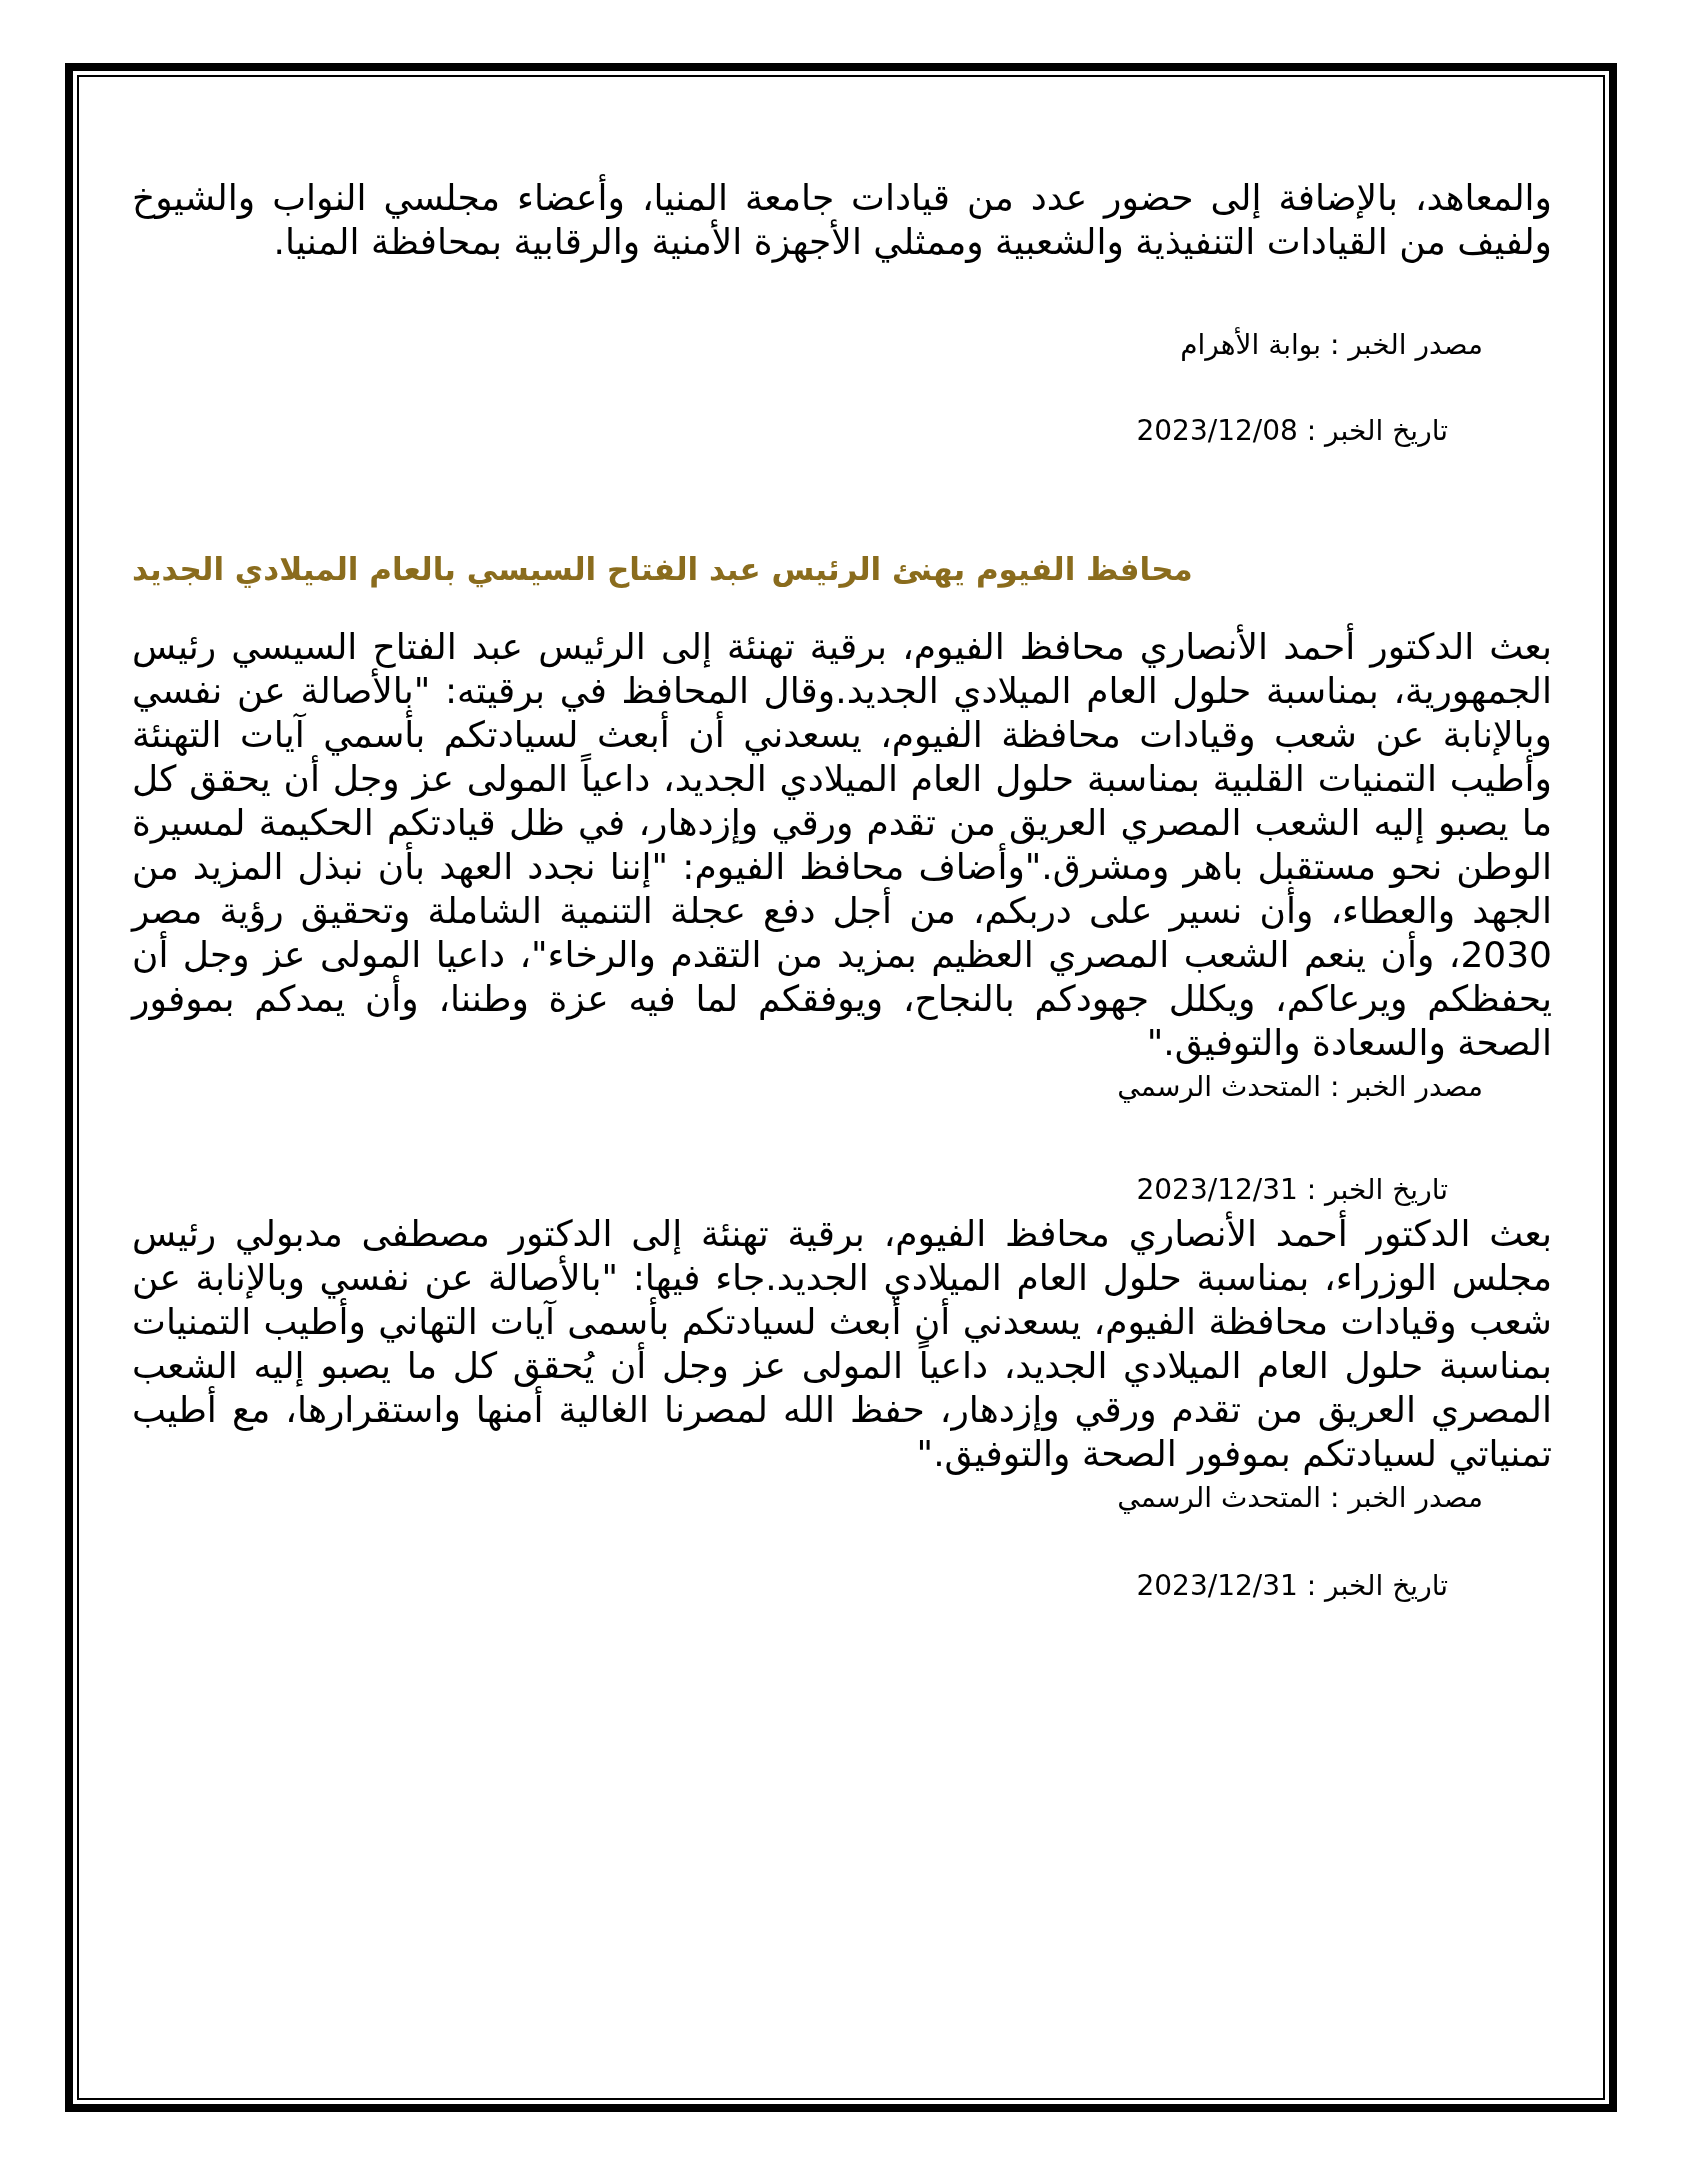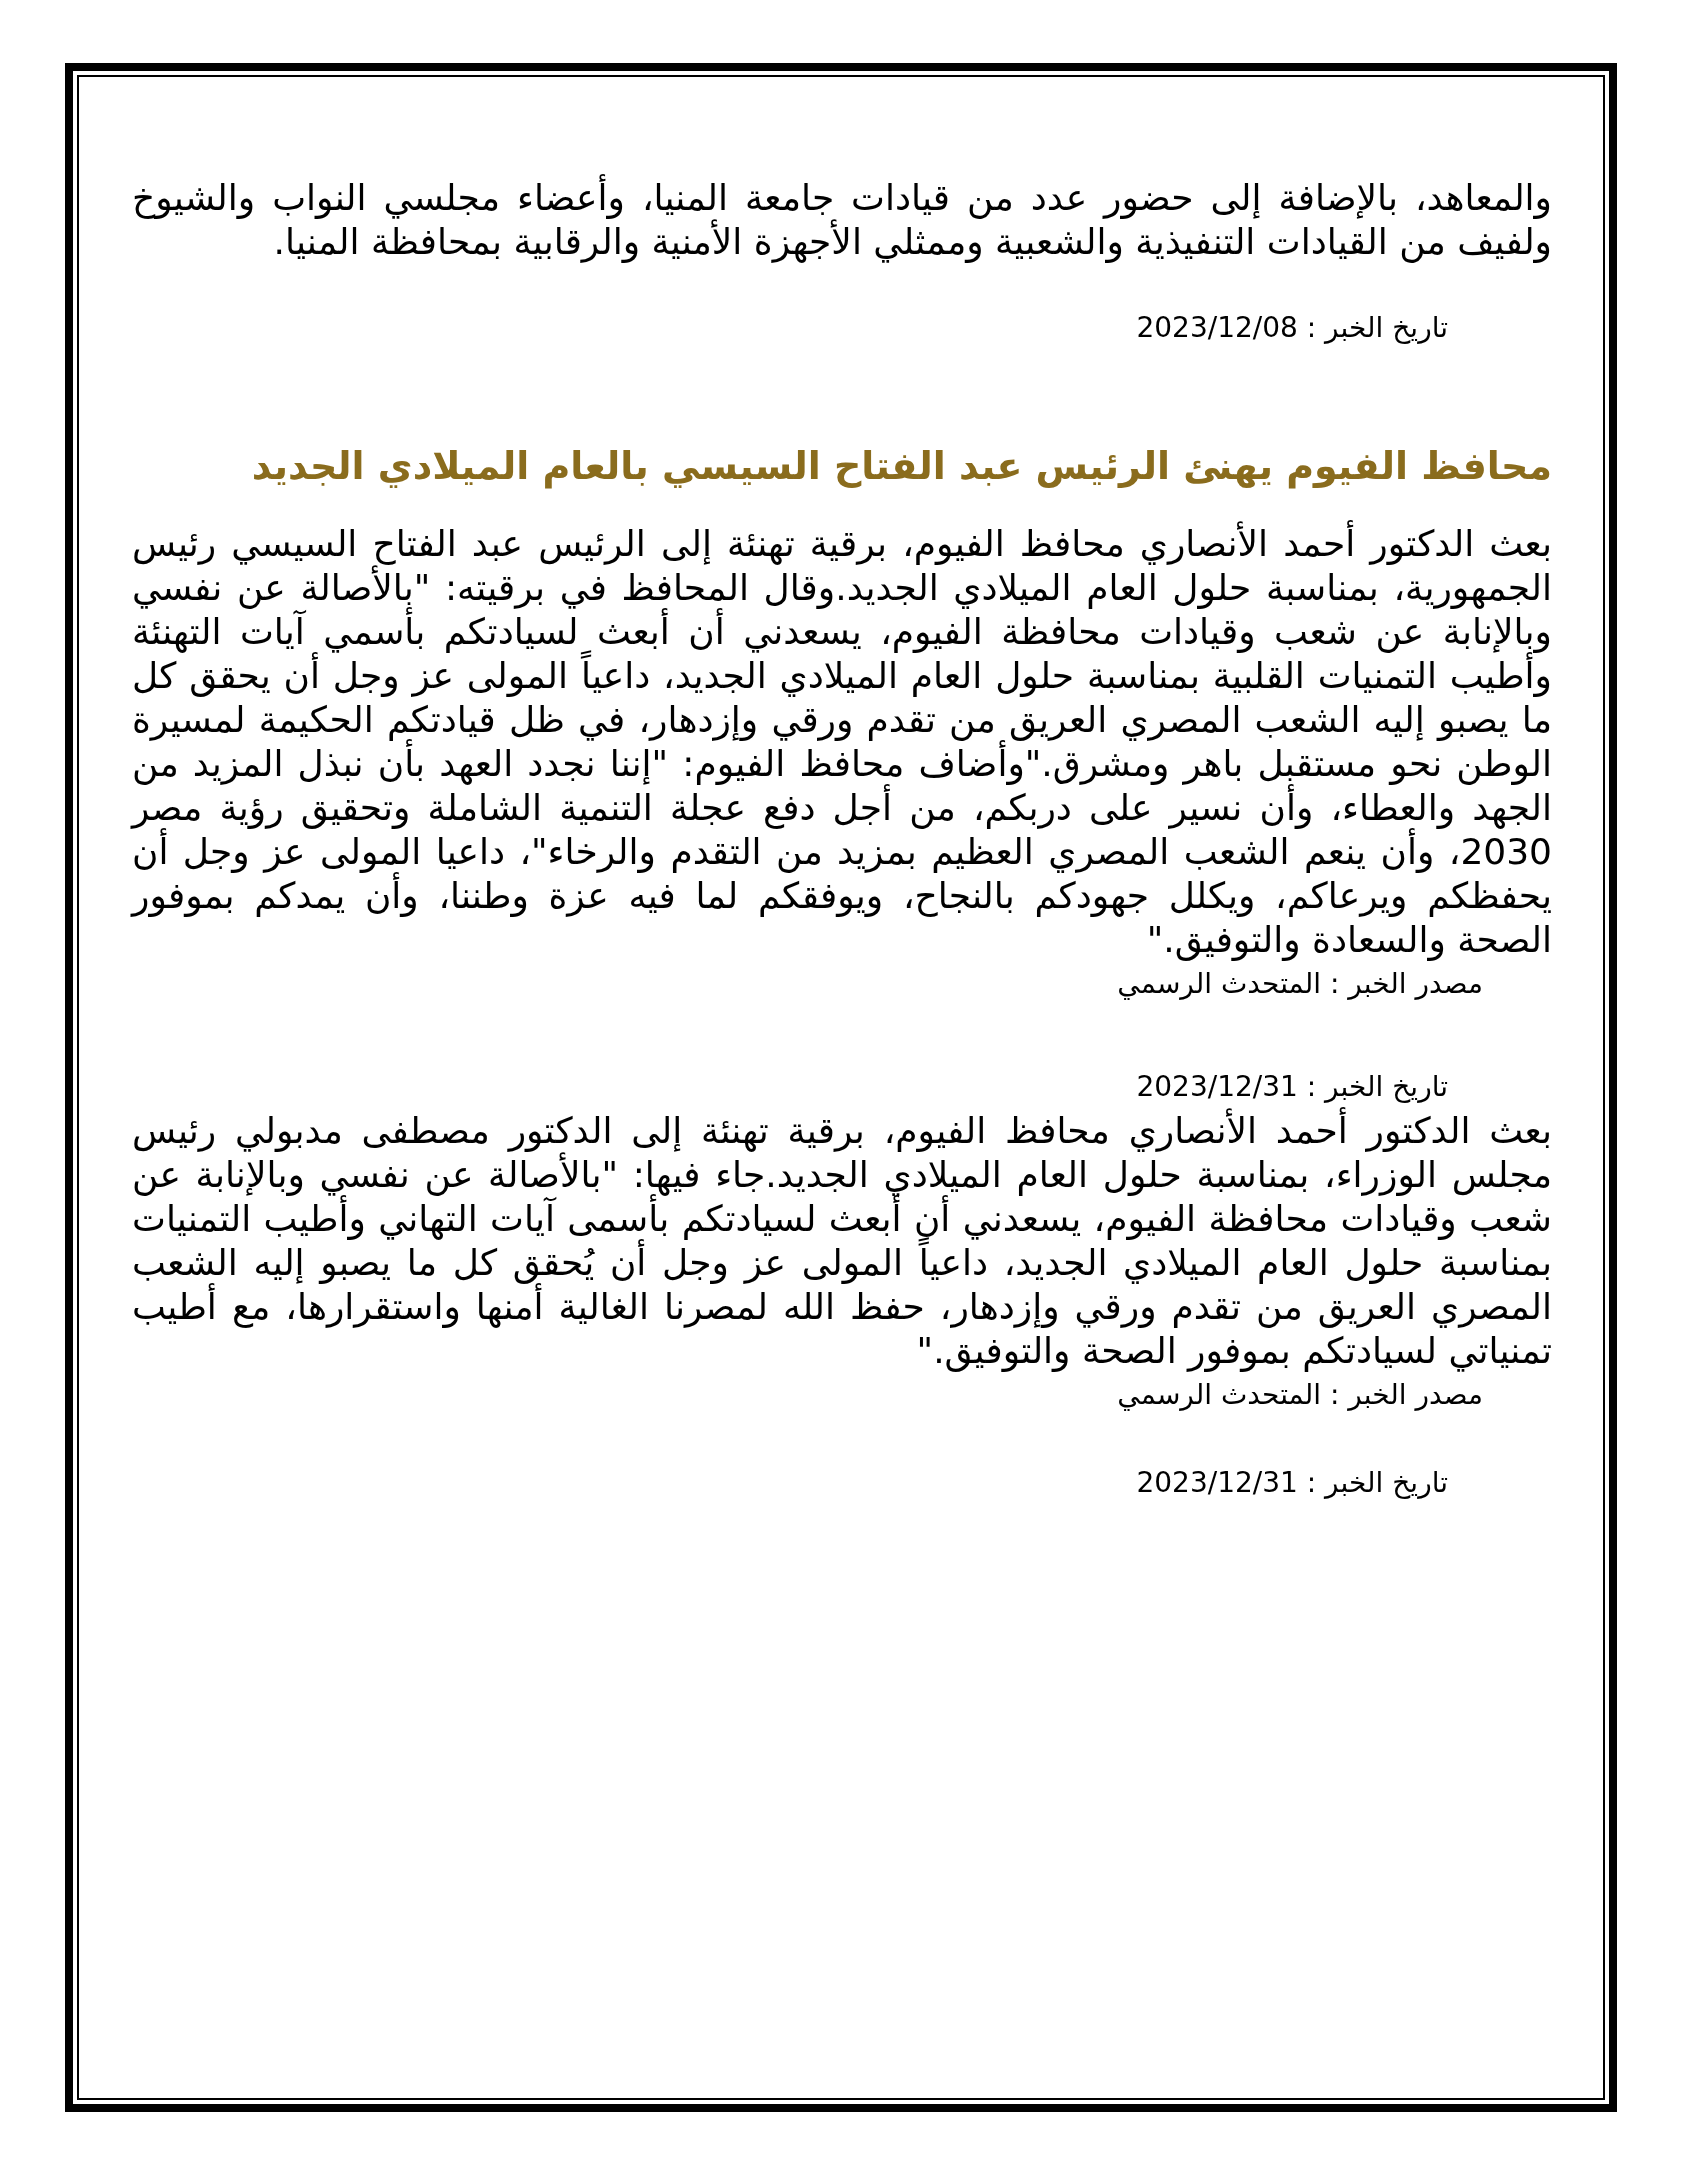--- a/index.html
+++ b/index.html
@@ -47,43 +47,44 @@
     line-height: 44px;
     text-align: right;
   }
   .meta.source { padding-right: 69px; }
   .meta.date   { padding-right: 104px; }
 
   .mt-src0   { margin-top: 59px; }
   .mt-date0  { margin-top: 42px; }
   .article-title {
     margin: 89px 0 0 0;
-    font-size: 38px;
+    font-size: 31px;
     line-height: 55px;
     font-weight: bold;
-    text-align: right;
+    text-align: left;
     color: var(--title-color, #8A6C1D);
   }
   .article-title.second { margin-top: 57px; }
   .mt-body   { margin-top: 28px; }
   .mt-body2  { }
   .mt-date1  { margin-top: 59px; }
   .mt-date2  { margin-top: 44px; }
 </style>
 </head>
 <body>
 
 <div class="frame-outer">
   <div class="frame-inner"></div>
 </div>
 
 <div class="content">
 
   <p class="body-text">والمعاهد، بالإضافة إلى حضور عدد من قيادات جامعة المنيا، وأعضاء مجلسي النواب والشيوخ ولفيف من القيادات التنفيذية والشعبية وممثلي الأجهزة الأمنية والرقابية بمحافظة المنيا.</p>
 
+  <p class="meta source mt-src0">مصدر الخبر : بوابة الأهرام</p>
 
   <p class="meta date mt-date0">تاريخ الخبر : 2023/12/08</p>
 
   <h1 class="article-title">محافظ الفيوم يهنئ الرئيس عبد الفتاح السيسي بالعام الميلادي الجديد</h1>
 
   <p class="body-text mt-body">بعث الدكتور أحمد الأنصاري محافظ الفيوم، برقية تهنئة إلى الرئيس عبد الفتاح السيسي رئيس الجمهورية، بمناسبة حلول العام الميلادي الجديد.وقال المحافظ في برقيته: "بالأصالة عن نفسي وبالإنابة عن شعب وقيادات محافظة الفيوم، يسعدني أن أبعث لسيادتكم بأسمي آيات التهنئة وأطيب التمنيات القلبية بمناسبة حلول العام الميلادي الجديد، داعياً المولى عز وجل أن يحقق كل ما يصبو إليه الشعب المصري العريق من تقدم ورقي وإزدهار، في ظل قيادتكم الحكيمة لمسيرة الوطن نحو مستقبل باهر ومشرق."وأضاف محافظ الفيوم: "إننا نجدد العهد بأن نبذل المزيد من الجهد والعطاء، وأن نسير على دربكم، من أجل دفع عجلة التنمية الشاملة وتحقيق رؤية مصر 2030، وأن ينعم الشعب المصري العظيم بمزيد من التقدم والرخاء"، داعيا المولى عز وجل أن يحفظكم ويرعاكم، ويكلل جهودكم بالنجاح، ويوفقكم لما فيه عزة وطننا، وأن يمدكم بموفور الصحة والسعادة والتوفيق."</p>
 
   <p class="meta source">مصدر الخبر : المتحدث الرسمي</p>
 
   <p class="meta date mt-date1">تاريخ الخبر : 2023/12/31</p>

